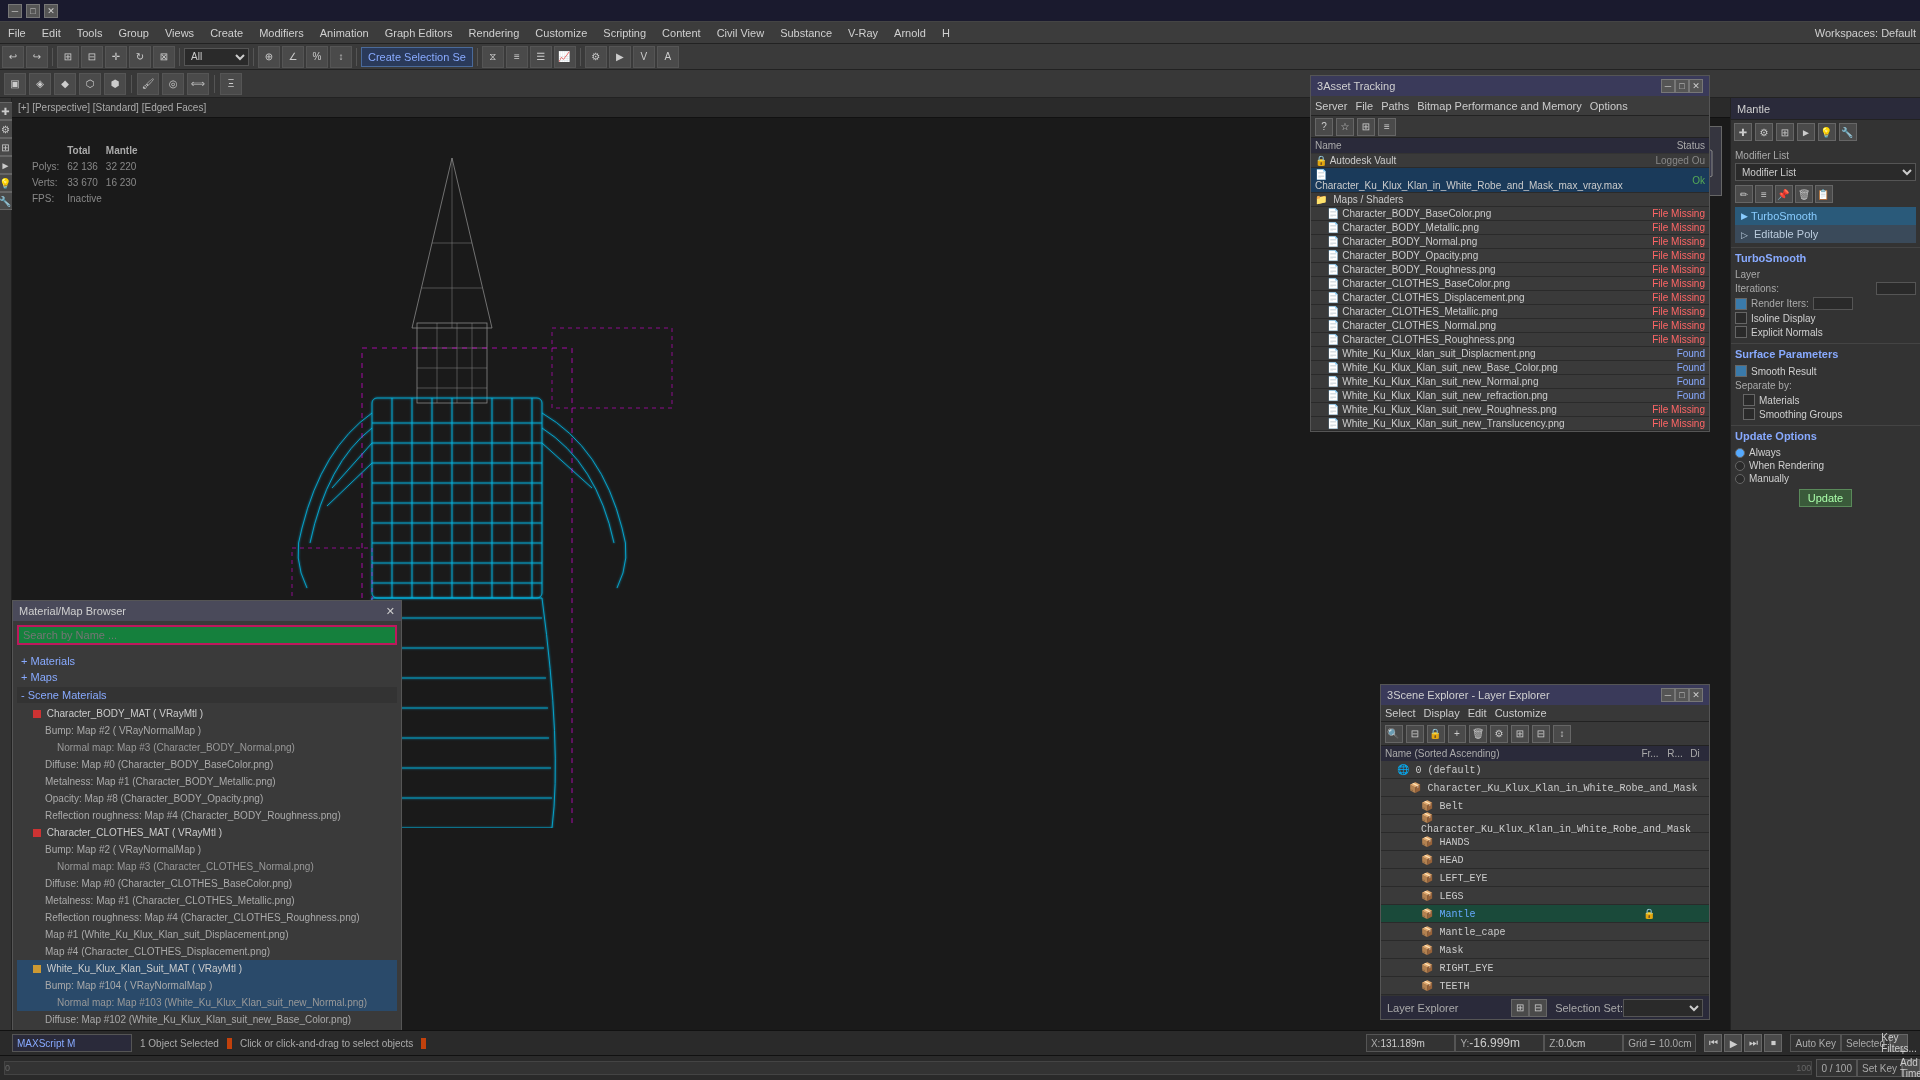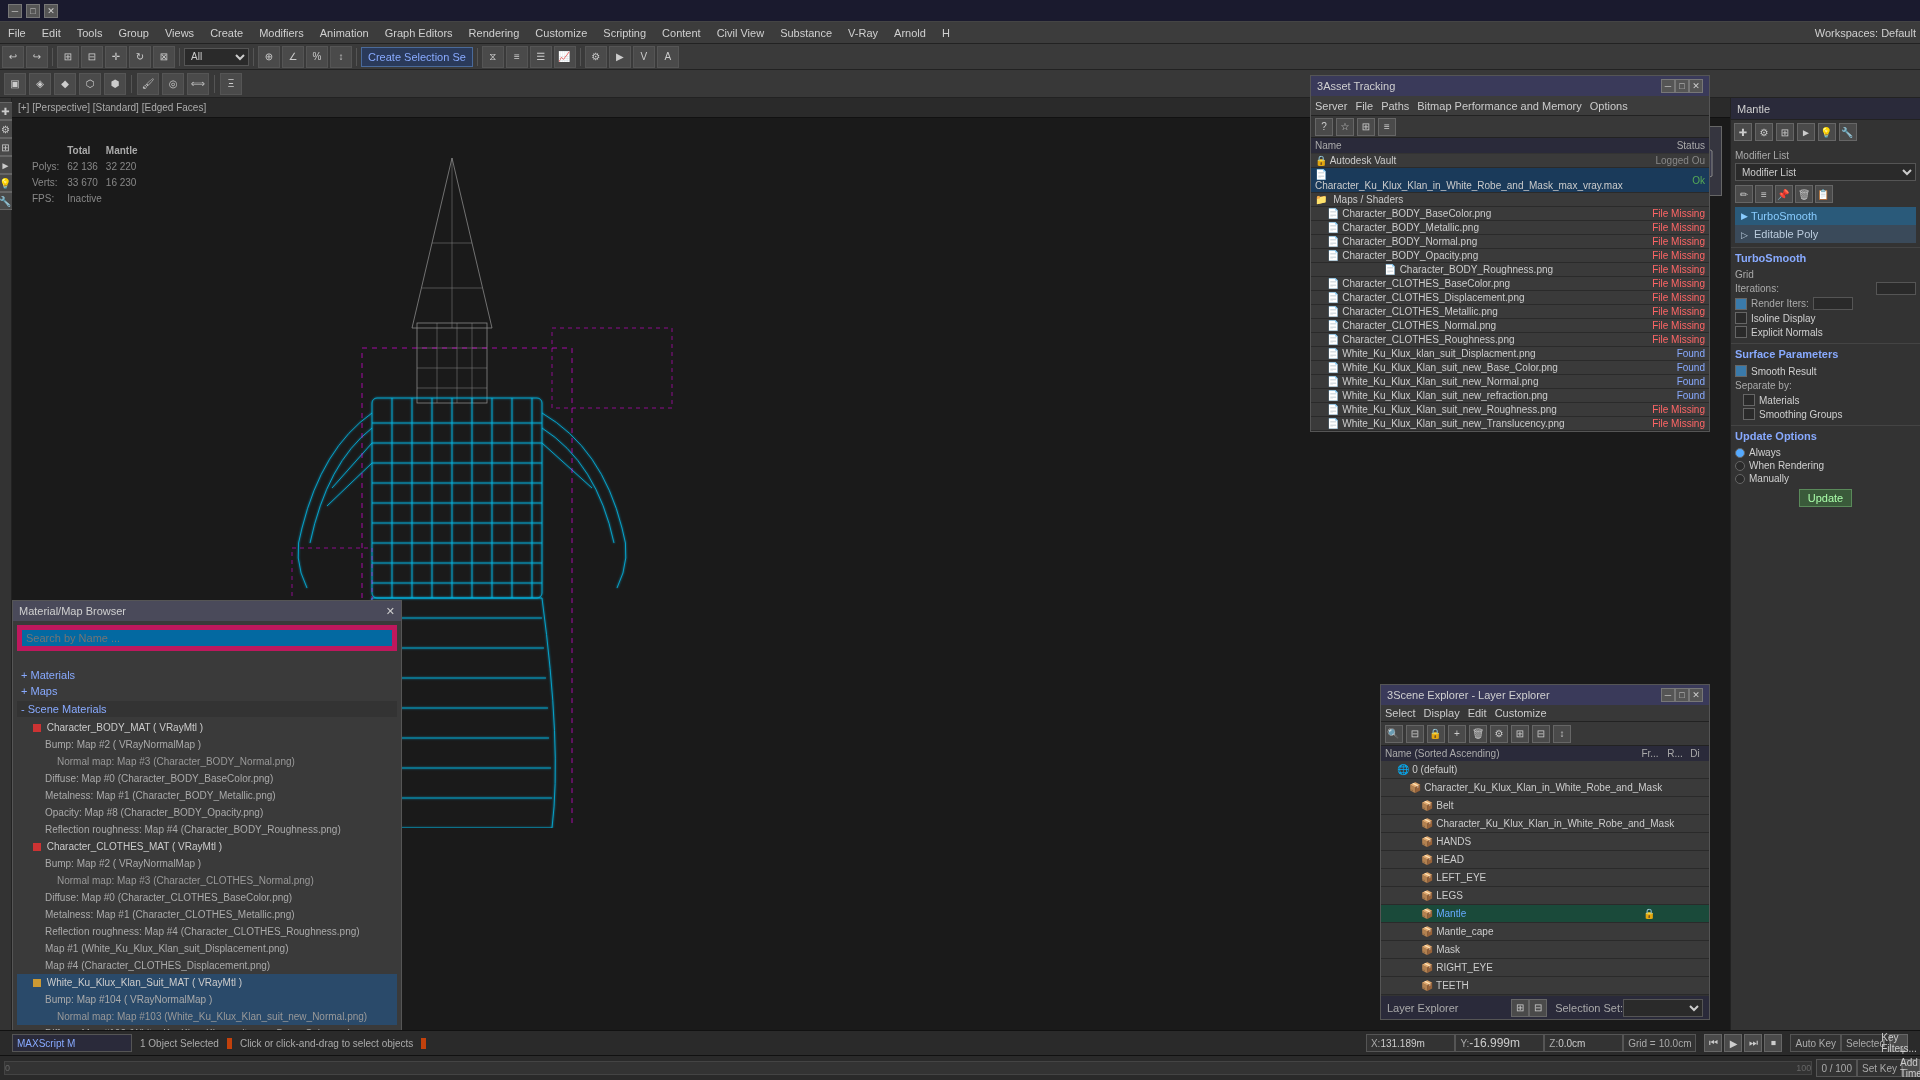--- a/index.html
+++ b/index.html
@@ -168,26 +168,26 @@
       color: #d0d0d0;
       cursor: move;
     }
     .panel-close {
       cursor: pointer;
       color: #ccc;
     }
     .panel-content { padding: 4px; }
     .search-box {
       width: 100%;
-      background: #0369a1;
-      border: 5px solid #be185d;
+      background: #15803d;
+      border: 2px solid #be185d;
       color: #ccc;
       padding: 2px 4px;
       font-size: 11px;
-      margin-bottom: 16px;
+      margin-bottom: 8px;
     }
     .mat-section-header {
       color: #8af;
       font-size: 11px;
       padding: 2px 4px;
       cursor: pointer;
     }
     .mat-item {
       padding: 1px 4px 1px 16px;
       font-size: 10px;
@@ -392,21 +392,21 @@
     .le-col-r { width: 20px; text-align: center; }
     .le-col-d { width: 20px; text-align: center; }
     .le-row {
       display: flex;
       align-items: center;
       padding: 1px 4px;
       font-size: 10px;
       border-bottom: 1px solid #2a2a2a;
       height: 18px;
     }
-    .le-row-name { flex: 4; color: #ccc; }
+    .le-row-name { flex: 4; color: #ccc; font-family: Liberation Mono, monospace; }
     .le-indent1 { padding-left: 12px; }
     .le-indent2 { padding-left: 24px; }
     .le-indent3 { padding-left: 36px; }
     .le-row-highlight { background: #1a4a3a; }
     .le-footer {
       height: 24px;
       background: #2a2a3a;
       display: flex;
       align-items: center;
       padding: 0 6px;
@@ -800,21 +800,21 @@
       </div>
       <div class="modifier-item-plain">
         <span class="modifier-icon">▷</span>
         <span>Editable Poly</span>
       </div>
     </div>
 
     <div class="properties-section">
       <div class="properties-title">TurboSmooth</div>
       <div class="prop-row">
-        <span class="prop-label">Grid</span>
+        <span class="prop-label">Layer</span>
       </div>
       <div class="prop-row">
         <span class="prop-label">Iterations:</span>
         <input type="text" class="prop-value" style="width: 40px;">
       </div>
       <div class="checkbox-row">
         <div class="checkbox checkbox-checked"></div>
         <span class="prop-label">Render Iters:</span>
         <input type="text" class="prop-value" style="width: 30px;">
       </div>
@@ -927,21 +927,21 @@
     </div>
     <div class="at-row">
       <span class="at-row-name" style="padding-left:12px;">📄 Character_BODY_Normal.png</span>
       <span class="at-row-status status-missing">File Missing</span>
     </div>
     <div class="at-row">
       <span class="at-row-name" style="padding-left:12px;">📄 Character_BODY_Opacity.png</span>
       <span class="at-row-status status-missing">File Missing</span>
     </div>
     <div class="at-row">
-      <span class="at-row-name" style="padding-left:12px;text-align:center;">📄 Character_BODY_Roughness.png</span>
+      <span class="at-row-name" style="padding-left:12px;">📄 Character_BODY_Roughness.png</span>
       <span class="at-row-status status-missing">File Missing</span>
     </div>
     <div class="at-row">
       <span class="at-row-name" style="padding-left:12px;">📄 Character_CLOTHES_BaseColor.png</span>
       <span class="at-row-status status-missing">File Missing</span>
     </div>
     <div class="at-row">
       <span class="at-row-name" style="padding-left:12px;">📄 Character_CLOTHES_Displacement.png</span>
       <span class="at-row-status status-missing">File Missing</span>
     </div>

